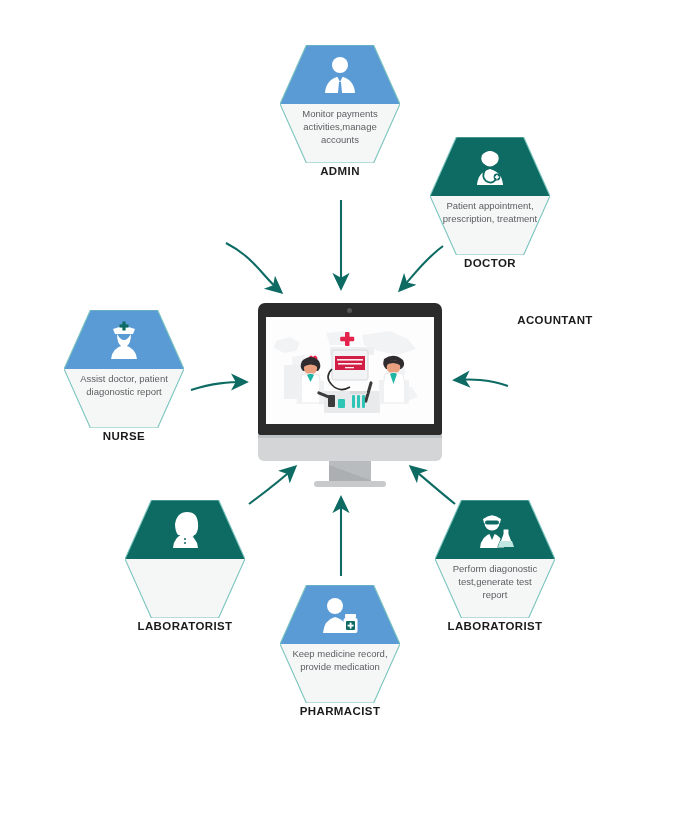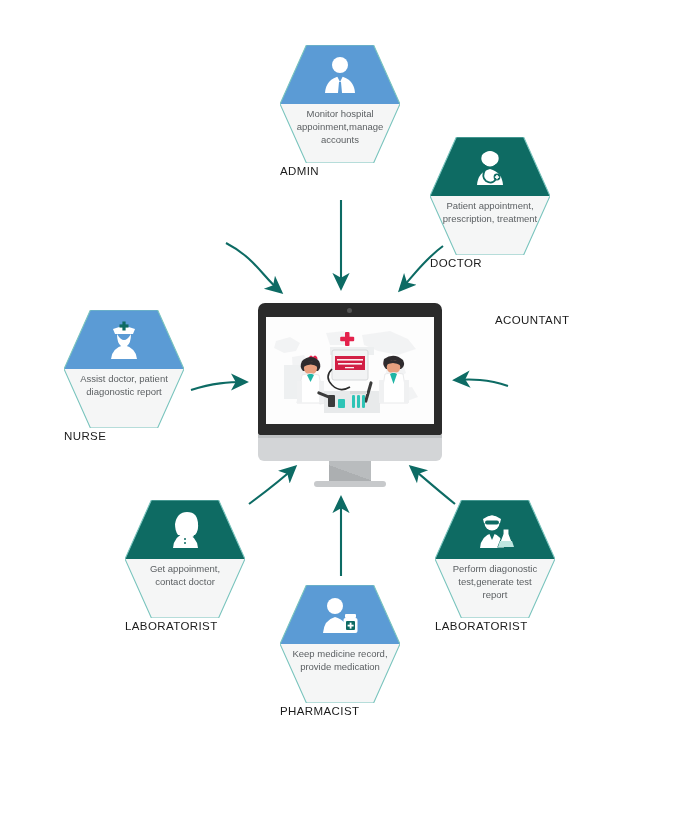--- a/index.html
+++ b/index.html
@@ -39,22 +39,22 @@
   .hex-top{position:absolute;left:0;top:0;width:120px;height:59px;
            clip-path:polygon(0% 100%, 22% 0%, 78% 0%, 100% 100%);}
   .hex-bot{position:absolute;left:0;top:59px;width:120px;height:59px;
            clip-path:polygon(0% 0%, 100% 0%, 78% 100%, 22% 100%);
            background:#f5f6f6;}
   .hex-outline{position:absolute;left:0;top:0;width:120px;height:118px;}
   .hex-icon{position:absolute;left:0;top:4px;width:120px;height:52px;
             display:flex;align-items:center;justify-content:center;}
   .hex-desc{position:absolute;left:10px;top:62px;width:100px;
             text-align:center;font-size:9.5px;line-height:13px;color:#5c6063;}
-  .node-label{margin-top:2px;font-size:11.5px;
-              letter-spacing:.4px;color:#1b1b1b;font-weight:400;}
+  .node-label{margin-top:2px;text-align:center;font-size:11.5px;
+              letter-spacing:.4px;color:#1b1b1b;font-weight:700;}
 
   
   #node-admin       {left:280px; top:45px;}
   #node-patient     {left:122px; top:135px;}
   #node-doctor      {left:430px; top:137px;}
   #node-nurse       {left:64px;  top:310px;}
   #node-acountant   {left:495px; top:312px;}
   #node-receptionist{left:125px; top:500px;}
   #node-laboratorist{left:435px; top:500px;}
   #node-pharmacist  {left:280px; top:585px;}
@@ -170,21 +170,21 @@
         <polygon points="0,59 26.4,0 93.6,0 120,59 93.6,118 26.4,118" fill="none" stroke="#79c4bd" stroke-width="1.1"></polygon>
       </svg>
       <div class="hex-icon">
         <svg width="34" height="40" viewBox="0 0 34 40">
           <circle cx="17" cy="10" r="8" fill="#fff"></circle>
           <path d="M2 38 q1-14 15-17 q14 3 15 17 Z" fill="#fff"></path>
           <path d="M14 21 l3 6 l3-6 l-3-2 Z" fill="#5b9bd5"></path>
           <path d="M16 27 l2 0 l1 11 l-4 0 Z" fill="#5b9bd5"></path>
         </svg>
       </div>
-      <div class="hex-desc">Monitor hospital appoinment,manage accounts</div>
+      <div class="hex-desc">Monitor payments activities,manage accounts</div>
     </div>
     <div class="node-label">ADMIN</div>
   </div>
 
 
   <div class="node" id="node-doctor">
     <div class="hex">
       <div class="hex-top" style="background:#0e6b63"></div>
       <div class="hex-bot"></div>
       <svg class="hex-outline" viewBox="0 0 120 118">
@@ -248,21 +248,20 @@
           <circle cx="18" cy="14" r="7.5" fill="#fff"></circle>
           <path d="M6 38 q1-12 12-15 q12 3 13 15 Z" fill="#fff"></path>
           <path d="M25 8 q7 4 4 12 q-1 4 -5 4" fill="none" stroke="#fff" stroke-width="2.6"></path>
           <rect x="22" y="20" width="5" height="7" rx="2" fill="#fff"></rect>
           <g fill="#0e6b63">
             <circle cx="18" cy="29" r="1"></circle>
             <circle cx="18" cy="33" r="1"></circle>
           </g>
         </svg>
       </div>
-      <div class="hex-desc">Get appoinment, contact doctor</div>
     </div>
     <div class="node-label">LABORATORIST</div>
   </div>
 
   <div class="node" id="node-laboratorist">
     <div class="hex">
       <div class="hex-top" style="background:#0e6b63"></div>
       <div class="hex-bot"></div>
       <svg class="hex-outline" viewBox="0 0 120 118">
         <polygon points="0,59 26.4,0 93.6,0 120,59 93.6,118 26.4,118" fill="none" stroke="#79c4bd" stroke-width="1.1"></polygon>

